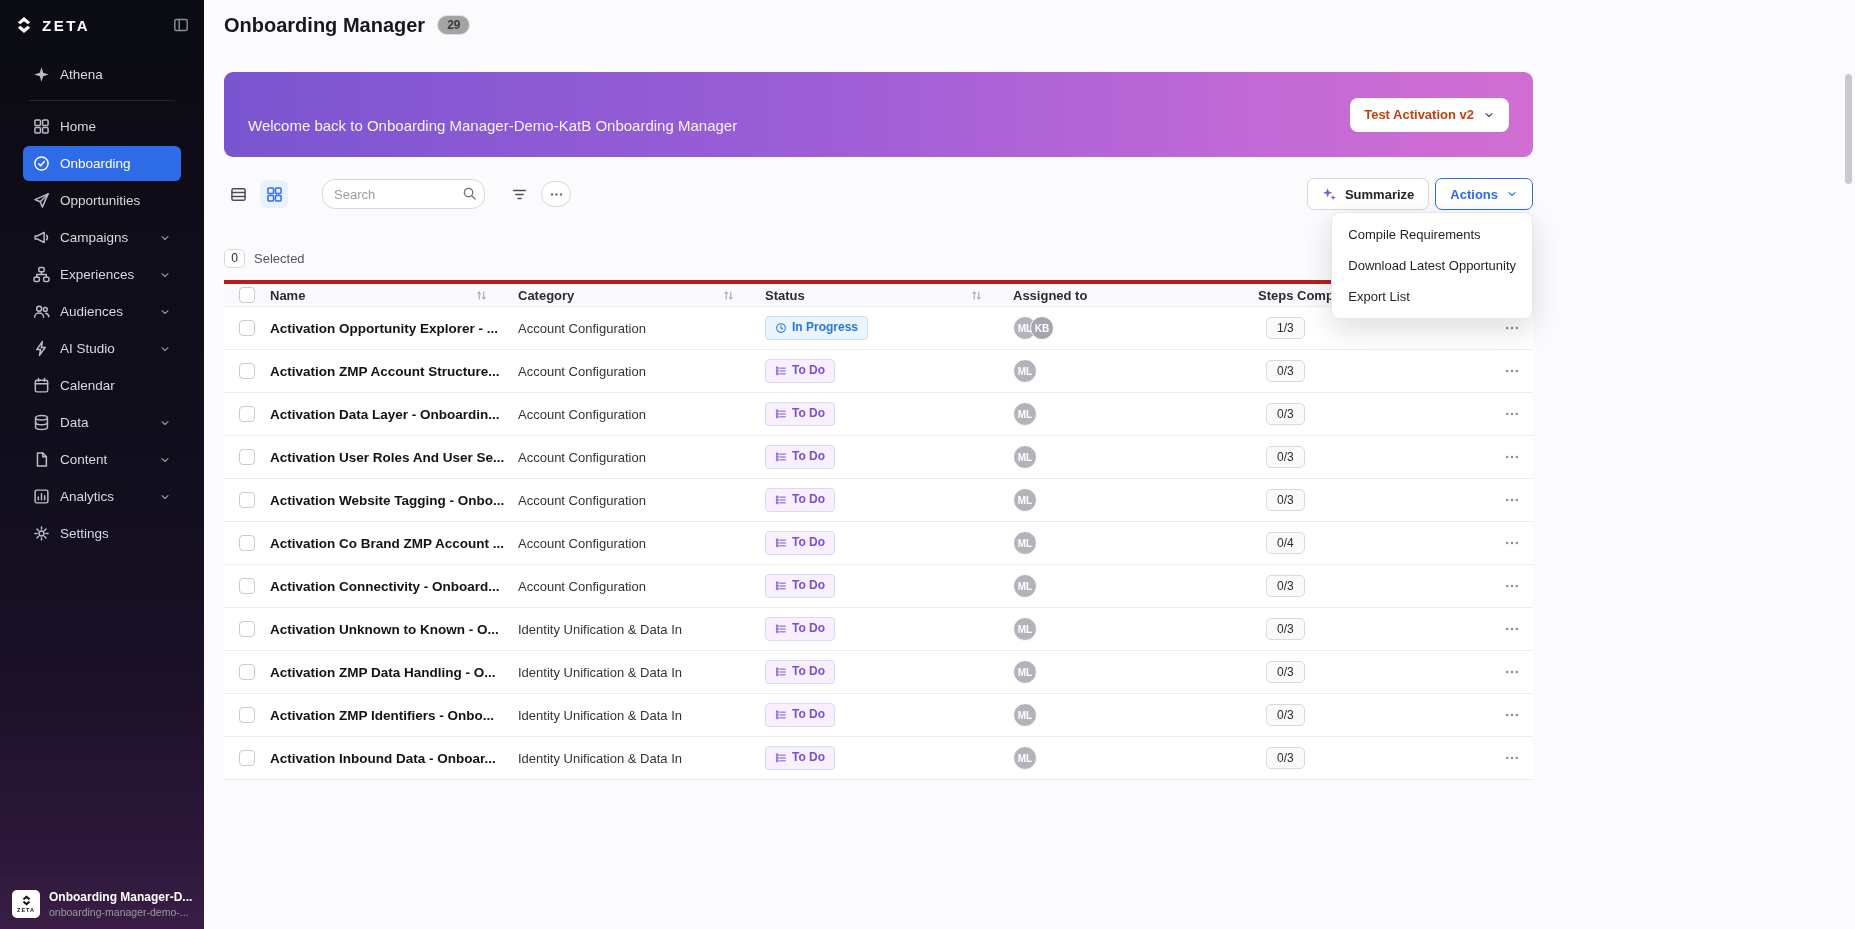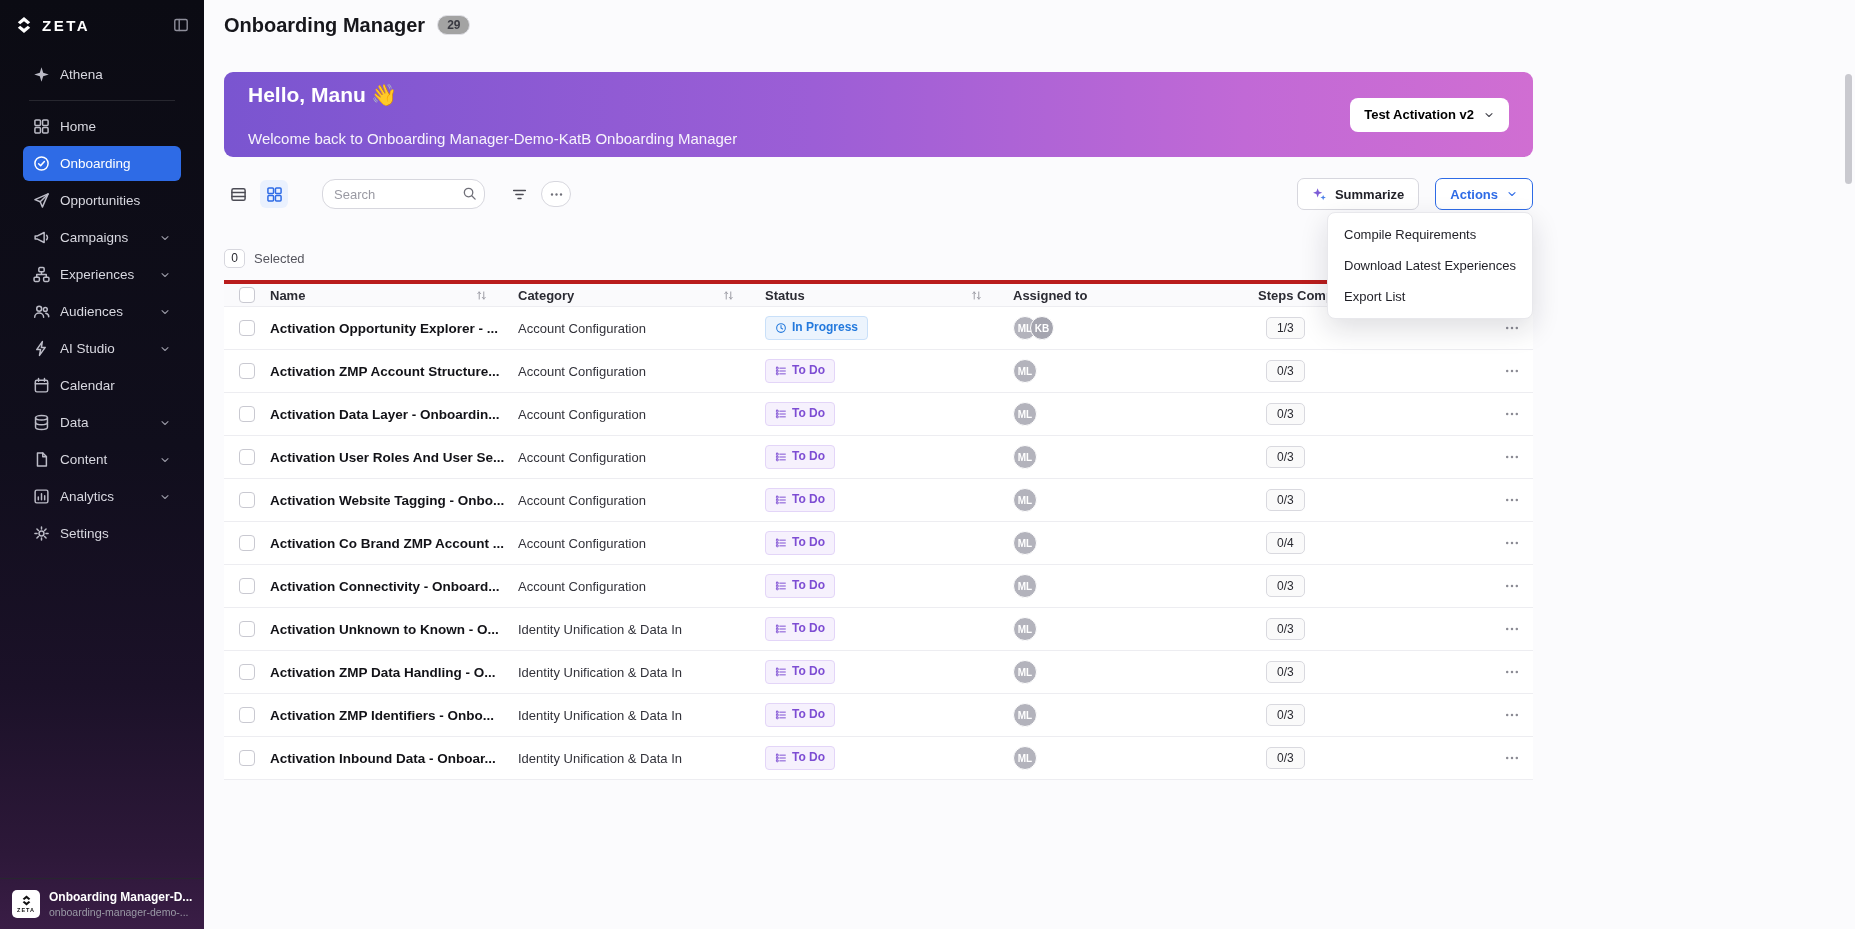--- a/index.html
+++ b/index.html
@@ -41,41 +41,41 @@
   .count-badge{background:#a3a3a3;border:1px solid #e0e0e6;border-radius:999px;font-size:12px;
     font-weight:600;color:#3a3a42;padding:3px 9px;line-height:1}
   .content{width:1309px;margin-left:20px}
 
   
   .hero{height:85px;margin-top:22px;border-radius:9px;padding:0 24px;display:flex;align-items:center;
     justify-content:space-between;background:linear-gradient(90deg,#7a55d0 0%,#9c5ed6 45%,#c169d6 78%,#d06ed2 100%)}
   .hero-greeting{font-size:21px;font-weight:700;color:#fff;line-height:1.25}
   .hero-welcome{font-size:15px;color:rgba(255,255,255,.93);margin-top:21px}
   .hero-select{background:#fff;border:none;border-radius:8px;height:34px;padding:0 14px;display:flex;
-    align-items:center;gap:9px;font-size:13px;font-weight:700;color:#000000;cursor:pointer}
+    align-items:center;gap:9px;font-size:13px;font-weight:700;color:#c2410c;cursor:pointer}
   .hero-select .chev svg{width:12px;height:12px;display:block;color:#44444c}
 
   
   .toolbar{margin-top:21px;height:32px;display:flex;align-items:center}
   .view-toggle{display:flex;align-items:center;gap:8px}
   .icon-btn{width:28px;height:28px;border-radius:6px;display:flex;align-items:center;justify-content:center;cursor:pointer}
   .icon-btn svg{width:17px;height:17px;display:block}
   .icon-btn.gray{color:#4c4c55}
   .icon-btn.blue{color:#2e6be6;background:#eaf1fe}
   .search-wrap{position:relative;margin-left:34px}
   .search-input{width:163px;height:30px;border:1px solid #d7d7de;border-radius:13px;background:#fff;
     padding:0 30px 0 11px;font-size:13px;color:#2a2a31;font-family:"Liberation Sans",sans-serif;outline:none}
   .search-input::placeholder{color:#9a9aa3}
   .search-icon{position:absolute;right:8px;top:7px;color:#6f6f78;pointer-events:none}
   .search-icon svg{width:15px;height:15px;display:block}
   .filter-btn{margin-left:20px;color:#4c4c55}
   .more-btn{margin-left:8px;width:30px;height:26px;border:1px solid #d7d7de;border-radius:13px;background:#fff;
     display:flex;align-items:center;justify-content:center;color:#6f6f78;cursor:pointer}
   .more-btn svg{width:15px;height:15px}
-  .toolbar-right{margin-left:auto;display:flex;align-items:center;gap:16px}
+  .toolbar-right{margin-left:auto;display:flex;align-items:center;gap:6px}
   .btn{height:32px;border-radius:7px;display:flex;align-items:center;gap:8px;padding:0 14px;
     font-size:13px;font-weight:700;cursor:pointer;background:#fff}
   .btn-summarize{border:1px solid #d7d7de;color:#23232a}
   .btn-summarize .icon svg{width:15px;height:15px;display:block}
   .btn-actions{border:1px solid #2e6be6;color:#2e6be6}
   .btn-actions .chev svg{width:12px;height:12px;display:block}
 
   
   .actions-menu{position:absolute;top:212px;right:322px;z-index:30;background:#fff;border:1px solid #e8e8ec;
     border-radius:8px;box-shadow:0 10px 28px rgba(20,20,40,.14);padding:6px 0;min-width:188px}
@@ -324,21 +324,20 @@
 
     <div class="page-header">
       <span class="page-title">Onboarding Manager</span>
       <span class="count-badge">29</span>
     </div>
 
     <div class="content">
 
       <section class="hero">
         <div>
-          <div class="hero-greeting">Hello, Manu 👋</div>
           <div class="hero-welcome">Welcome back to Onboarding Manager-Demo-KatB Onboarding Manager</div>
         </div>
         <button class="hero-select">
           <span>Test Activation v2</span>
           <span class="chev">
               <svg viewBox="0 0 16 16" fill="none" stroke="currentColor" stroke-width="1.4" stroke-linecap="round" stroke-linejoin="round">
                 <path d="M4 6.2 8 10l4-3.8"></path>
               </svg>
             </span>
         </button>
@@ -802,20 +801,20 @@
                 </span>
               </div>
             </div>
           </div>
       </div>
 
     </div>
 
     <div class="actions-menu">
         <div class="menu-item">Compile Requirements</div>
-        <div class="menu-item">Download Latest Experiences</div>
+        <div class="menu-item">Download Latest Opportunity</div>
         <div class="menu-item">Export List</div>
       </div>
 
     <div class="scroll-thumb"></div>
 
   </main>
 </div>
 
 </body></html>

